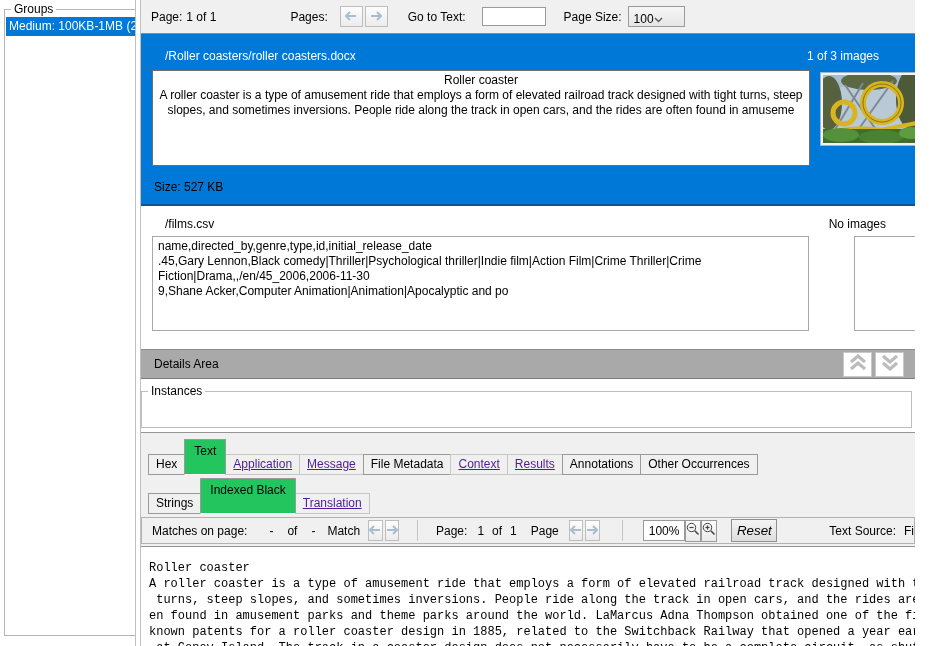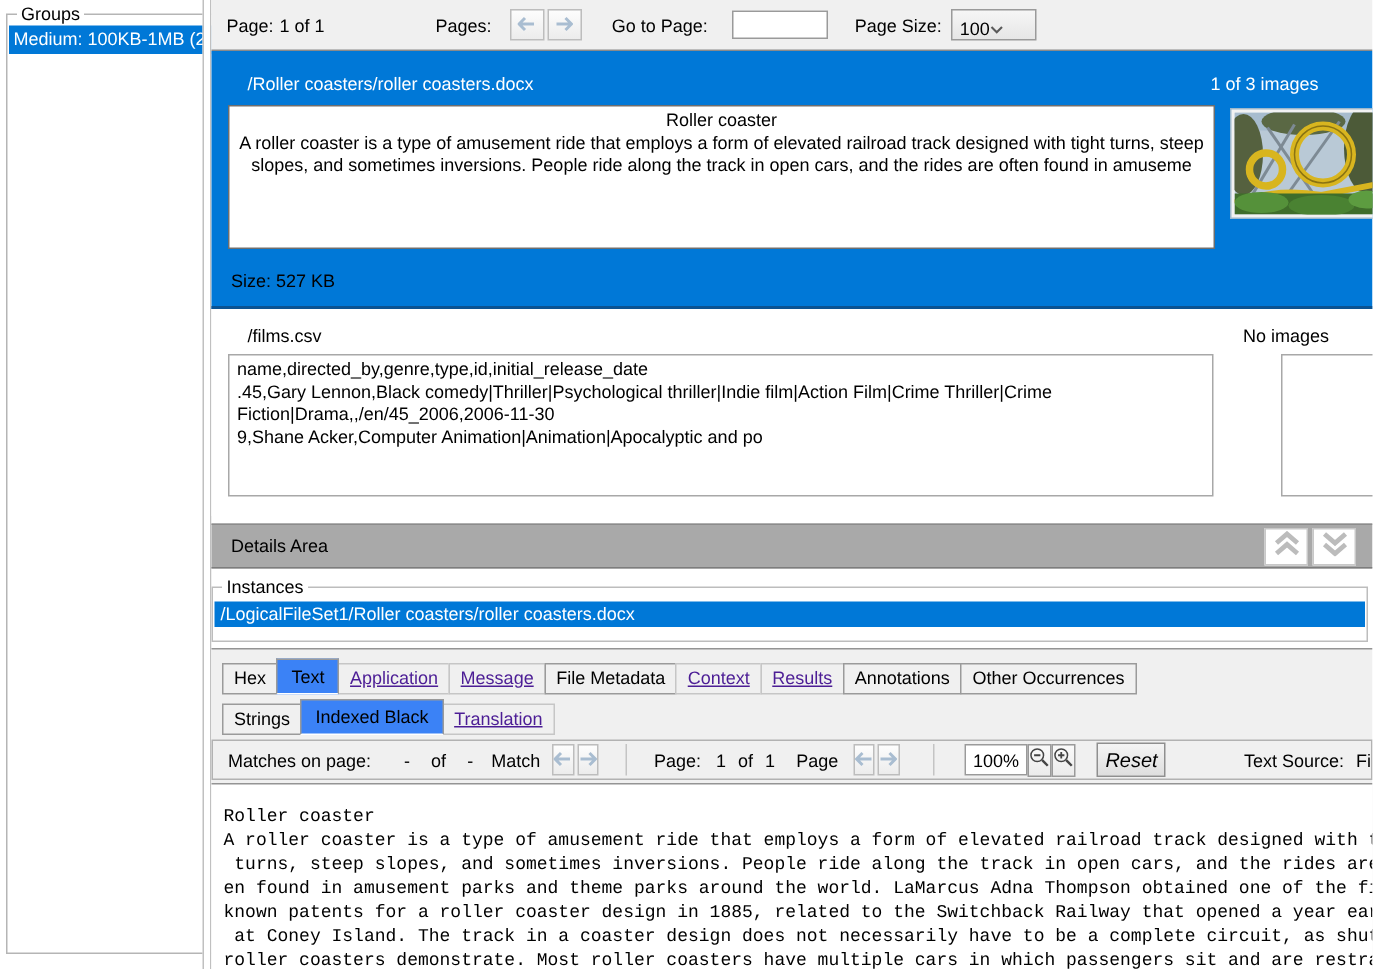--- a/index.html
+++ b/index.html
@@ -45,21 +45,21 @@
 
   
   .instances { margin:5px 3px 0 0; border:1px solid #bdbdbd; height:44px; flex:none; padding:1px 1px 0 1px; background:#fff; }
   .instances legend { padding:0 3px; margin-left:5px; }
   .instrow { height:17px; background:#0078d7; color:#fff; padding:1px 0 0 4px; white-space:nowrap; overflow:hidden; margin-top:2px; }
 
   
   .bottom { flex:1; margin-top:4px; border-top:1px solid #949494; background:#f0f0f0; display:flex; flex-direction:column; min-height:0; }
   .tabrow { display:flex; align-items:flex-end; padding:6px 0 0 7px; position:relative; }
   .tab { border:1px solid #9a9a9a; background:#f0f0f0; padding:2px 7px 3px; margin-right:-1px; position:relative; white-space:nowrap; }
-  .tab.active { background:#3b82f6; padding:4px 9px 4px; z-index:3; border-bottom:1px solid #fff; }
+  .tab.active { background:#22c55e; padding:4px 9px 16px; z-index:3; border-bottom:1px solid #fff; }
   .tab.disabled { color:#4c1d95; border-color:#c6c6c6;text-decoration:underline; }
   .tabrow.sub { padding-top:3px; }
 
   .texttoolbar { height:27px; flex:none; margin-top:3px; border:1px solid #b2b2b2; background:#f0f0f0; display:flex; align-items:center; padding:0 0 0 10px; white-space:nowrap; overflow:hidden; }
   .sep { width:1px; height:21px; background:#c4c4c4; flex:none; }
   .zoomfield { width:46px; height:21px; background:#fff; border:1px solid #9a9a9a; display:inline-flex; align-items:center; justify-content:flex-end; padding:0 5px; }
   .zoombtn { width:18px; height:22px; border:1px solid #9a9a9a; background:linear-gradient(#fafafa,#ebebeb); display:inline-flex; align-items:center; justify-content:center; }
   .resetbtn { width:76px; height:23px; border:1px solid #8f8f8f; background:linear-gradient(#f4f4f4,#dedede); display:inline-flex; align-items:center; justify-content:center;font-style:italic; }
 
   .textviewer { flex:1; min-height:0; margin-top:2px; border-top:1px solid #949494; background:#fff; padding:13px 0 0 8px; font-family:"Liberation Mono","DejaVu Sans Mono",monospace; font-size:12px; line-height:16px; overflow:hidden; }
@@ -91,21 +91,21 @@
       <button class="navbtn ml12">
         <span><svg width="12" height="10" viewBox="0 0 12 10">
               <path d="M5 1 L1 5 L5 9 M1 5 H11" stroke="#a9bdd1" stroke-width="2" fill="none"></path>
             </svg></span>
       </button>
       <button class="navbtn">
         <span><svg width="12" height="10" viewBox="0 0 12 10">
               <path d="M7 1 L11 5 L7 9 M11 5 H1" stroke="#a9bdd1" stroke-width="2" fill="none"></path>
             </svg></span>
       </button>
-      <span class="ml20">Go to Page:</span>
+      <span class="ml20">Go to Text:</span>
       <input class="gotoinput ml16" value="" style="">
       <span class="ml18">Page Size:</span>
       <div class="combo ml6">
         <span>100</span>
         <span><svg width="9" height="6" viewBox="0 0 9 6">
               <path d="M1 1 L4.5 4.5 L8 1" stroke="#5a5a5a" stroke-width="1.4" fill="none"></path>
             </svg></span>
       </div>
     </div>
 
@@ -159,21 +159,20 @@
           <span><svg width="20" height="17" viewBox="0 0 20 17">
                 <path d="M3 2 L10 8 L17 2" stroke="#bcbcbc" stroke-width="3.2" fill="none"></path>
                 <path d="M3 9 L10 15 L17 9" stroke="#bcbcbc" stroke-width="3.2" fill="none"></path>
               </svg></span>
         </span>
       </span>
     </div>
 
     <fieldset class="instances">
       <legend>Instances</legend>
-      <div class="instrow">/LogicalFileSet1/Roller coasters/roller coasters.docx</div>
     </fieldset>
 
     <div class="bottom">
 
       <div class="tabrow">
         <span class="tab">Hex</span>
         <span class="tab active">Text</span>
         <span class="tab disabled">Application</span>
         <span class="tab disabled">Message</span>
         <span class="tab">File Metadata</span>

